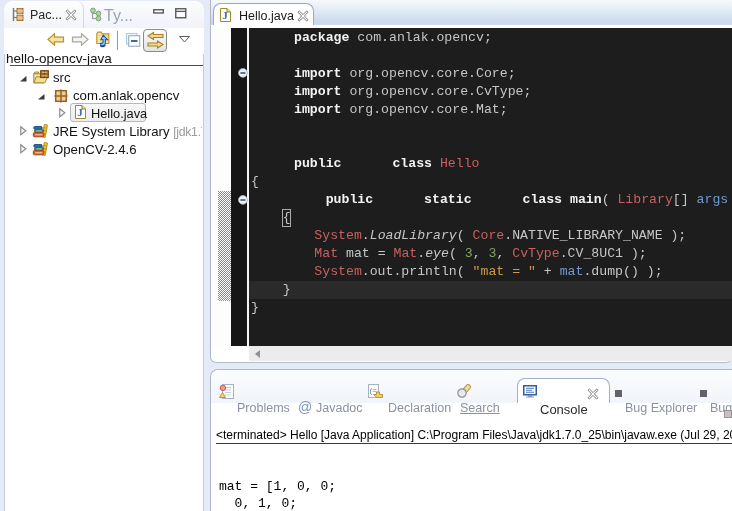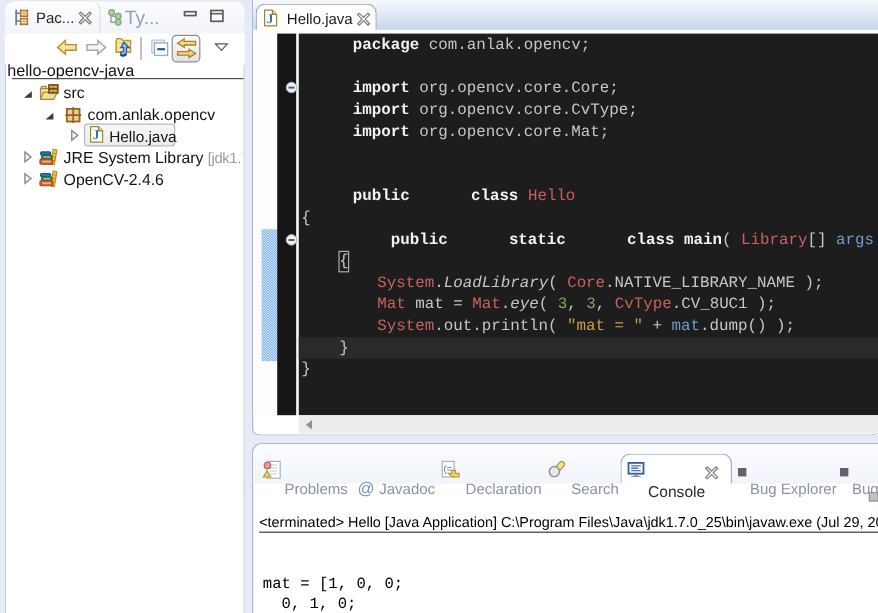--- a/index.html
+++ b/index.html
@@ -269,21 +269,21 @@
   <path d="M8 15 L11 15 L11 12 L13.5 12 L13.5 9 L11 9 L11 6 L8 9.5 Z" fill="#F0D070" stroke="#B89830" transform="rotate(-90 10.5 11)"></path>
 </svg>
 <div class="ctxt" style="left:388px;">Declaration</div>
 
 <svg style="left:456px;top:383px" width="17" height="16">
   <g transform="rotate(40 8 8)">
       <rect x="6.2" y="0" width="4.6" height="9" rx="2" fill="#F0DE9C" stroke="#B09238" stroke-width="1"></rect>
     </g>
   <circle cx="6" cy="10" r="4.2" fill="#E8E8EC" stroke="#90909A" stroke-width="1.2"></circle>
 </svg>
-<div class="ctxt" style="left:476px;">Search</div>
+<div class="ctxt" style="left:460px;text-decoration:underline;">Search</div>
 <div class="abs" id="ctab"></div>
 
 <svg style="left:523px;top:385px" width="14" height="13">
   <rect x="0.75" y="0.75" width="12.5" height="9" fill="#FDFDFD" stroke="#2E5E9E" stroke-width="1.5"></rect>
   <path d="M3 3.2 H11 M3 5.2 H9 M3 7.2 H11" stroke="#4A7AB8" stroke-width="1.1"></path>
   <path d="M5 10 h4 v1.6 h2 v1 H3 v-1 h2 Z" fill="#8A9AAC"></path>
 </svg>
 <div class="ctxt" style="left:540px;color:#2A2A2A;font-size:13px;top:386px;">Console</div>
 <svg style="left:587px;top:388px" width="12" height="12" viewBox="0 0 12 12">
   <path d="M1 2.2 L4.6 6 L1 9.8 L2.4 11 L6 7.4 L9.6 11 L11 9.8 L7.4 6 L11 2.2 L9.6 1 L6 4.6 L2.4 1 Z" fill="none" stroke="#7C7C7C" stroke-width="1"></path>

